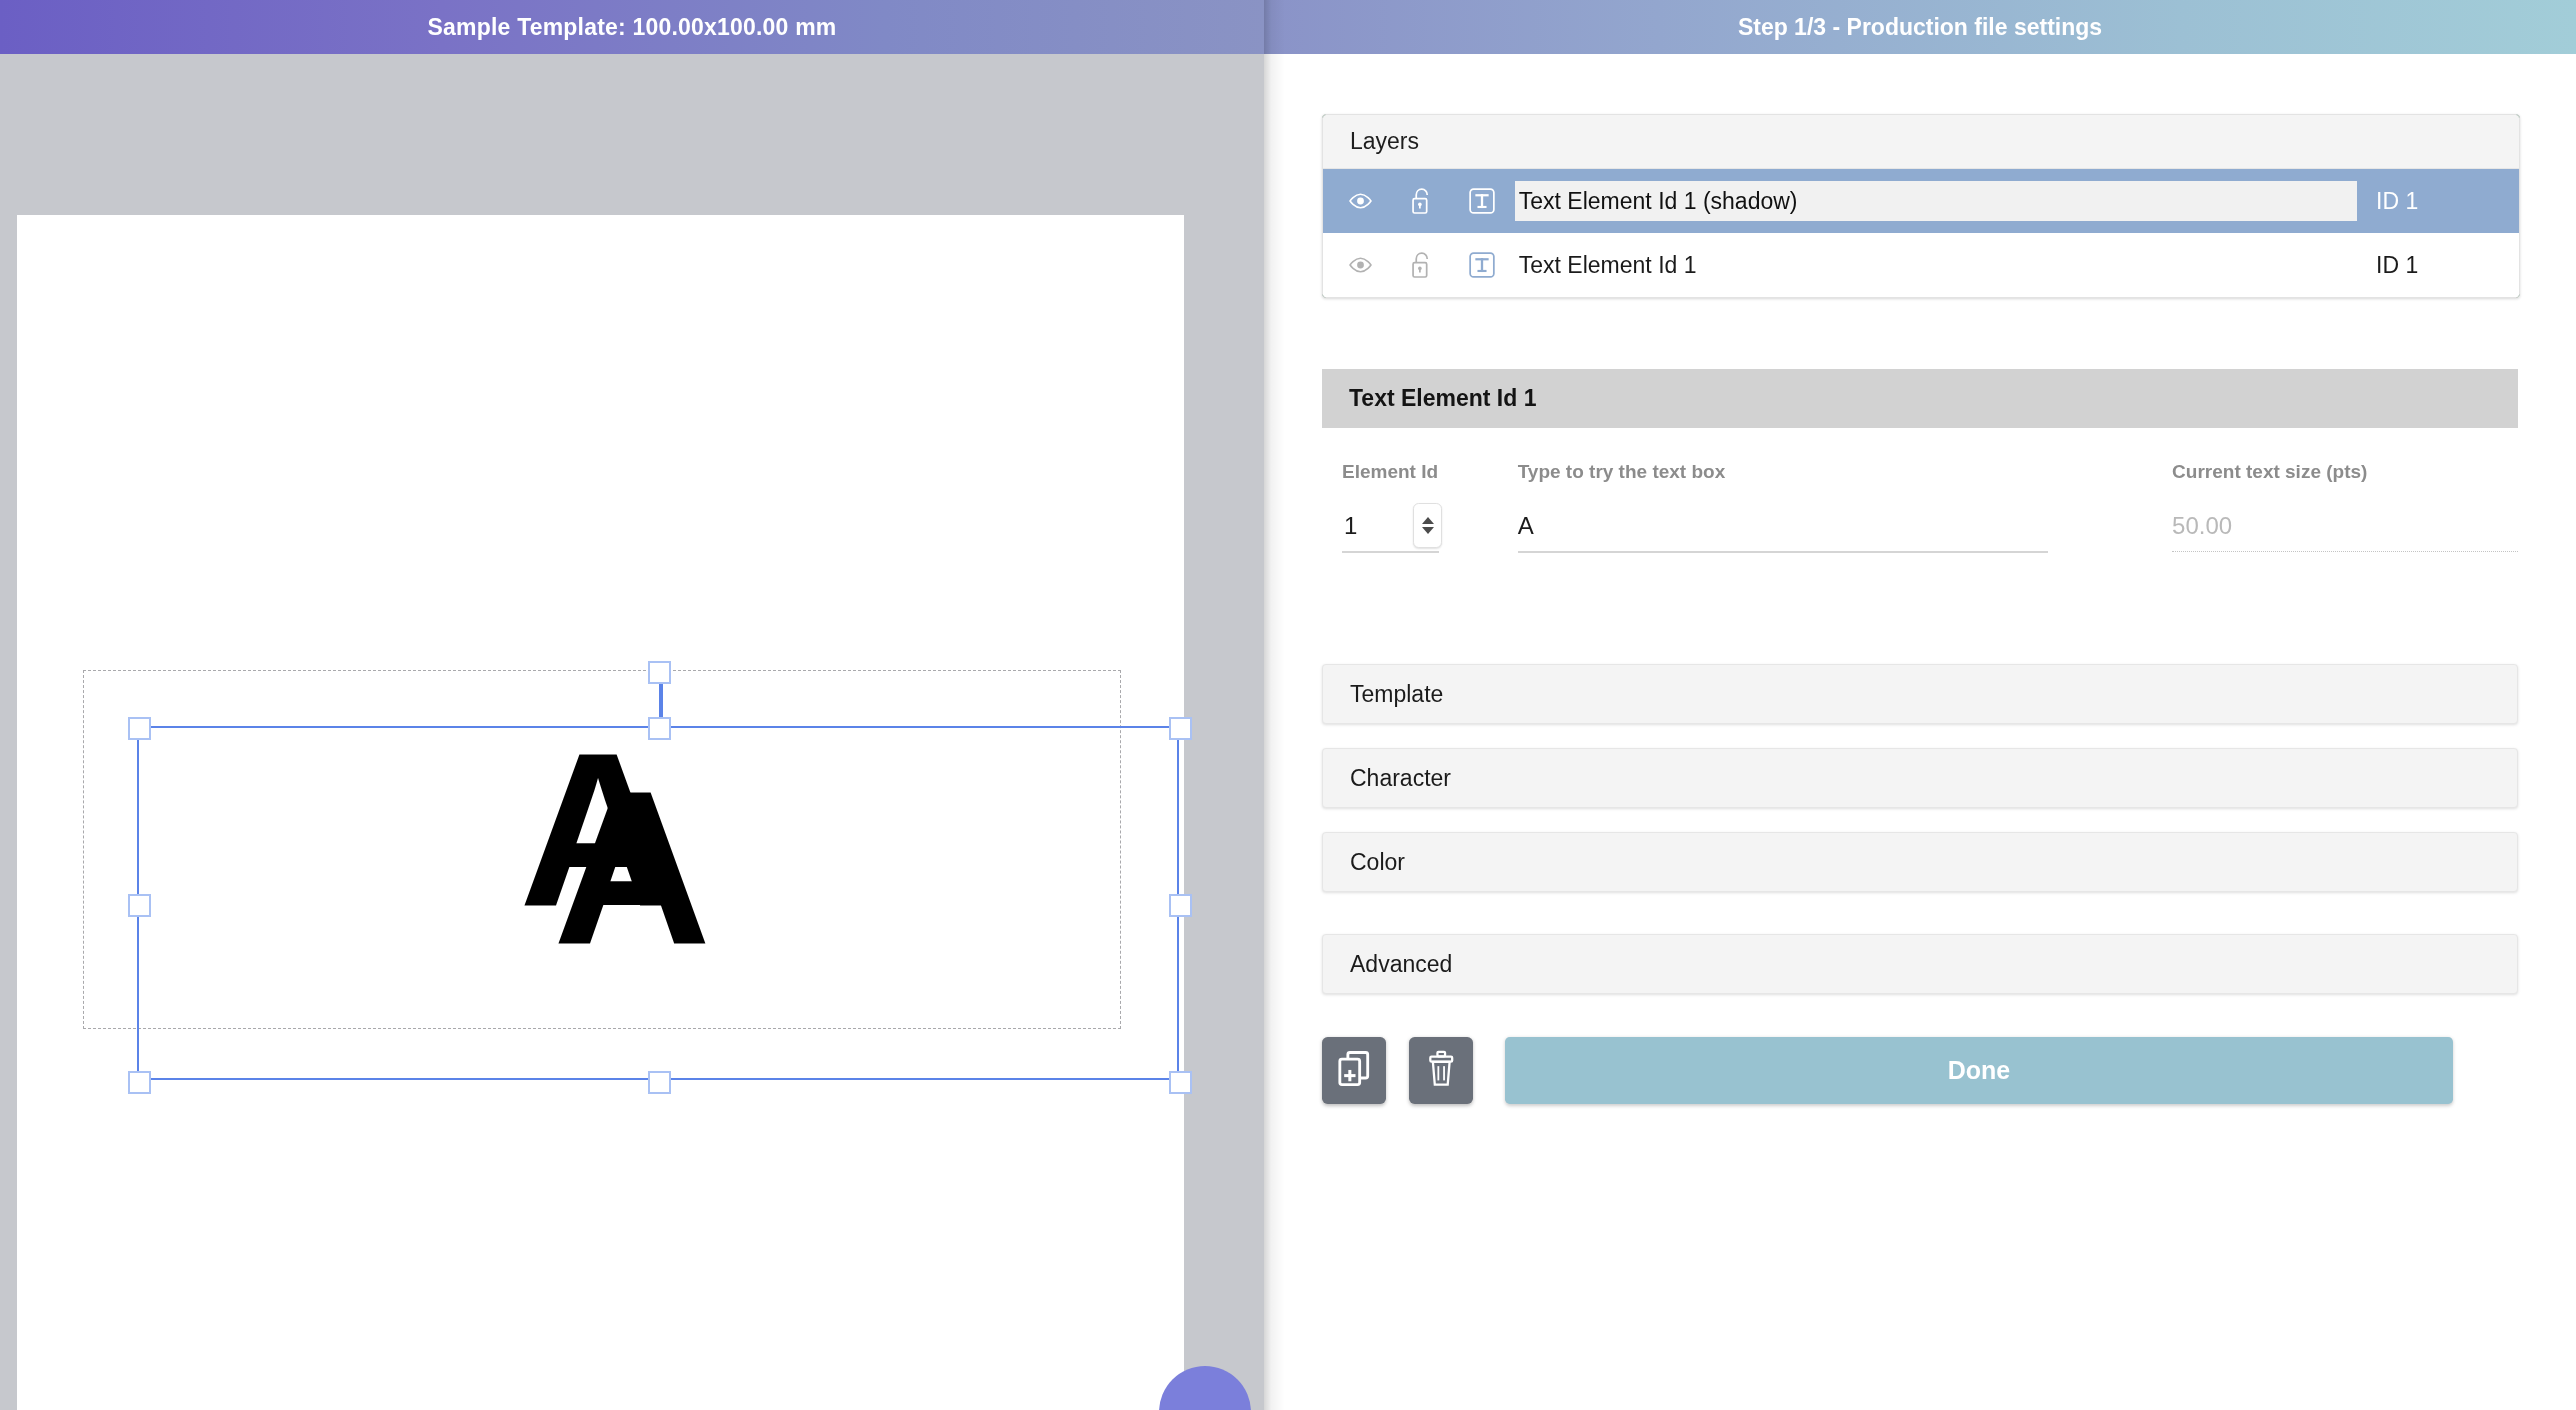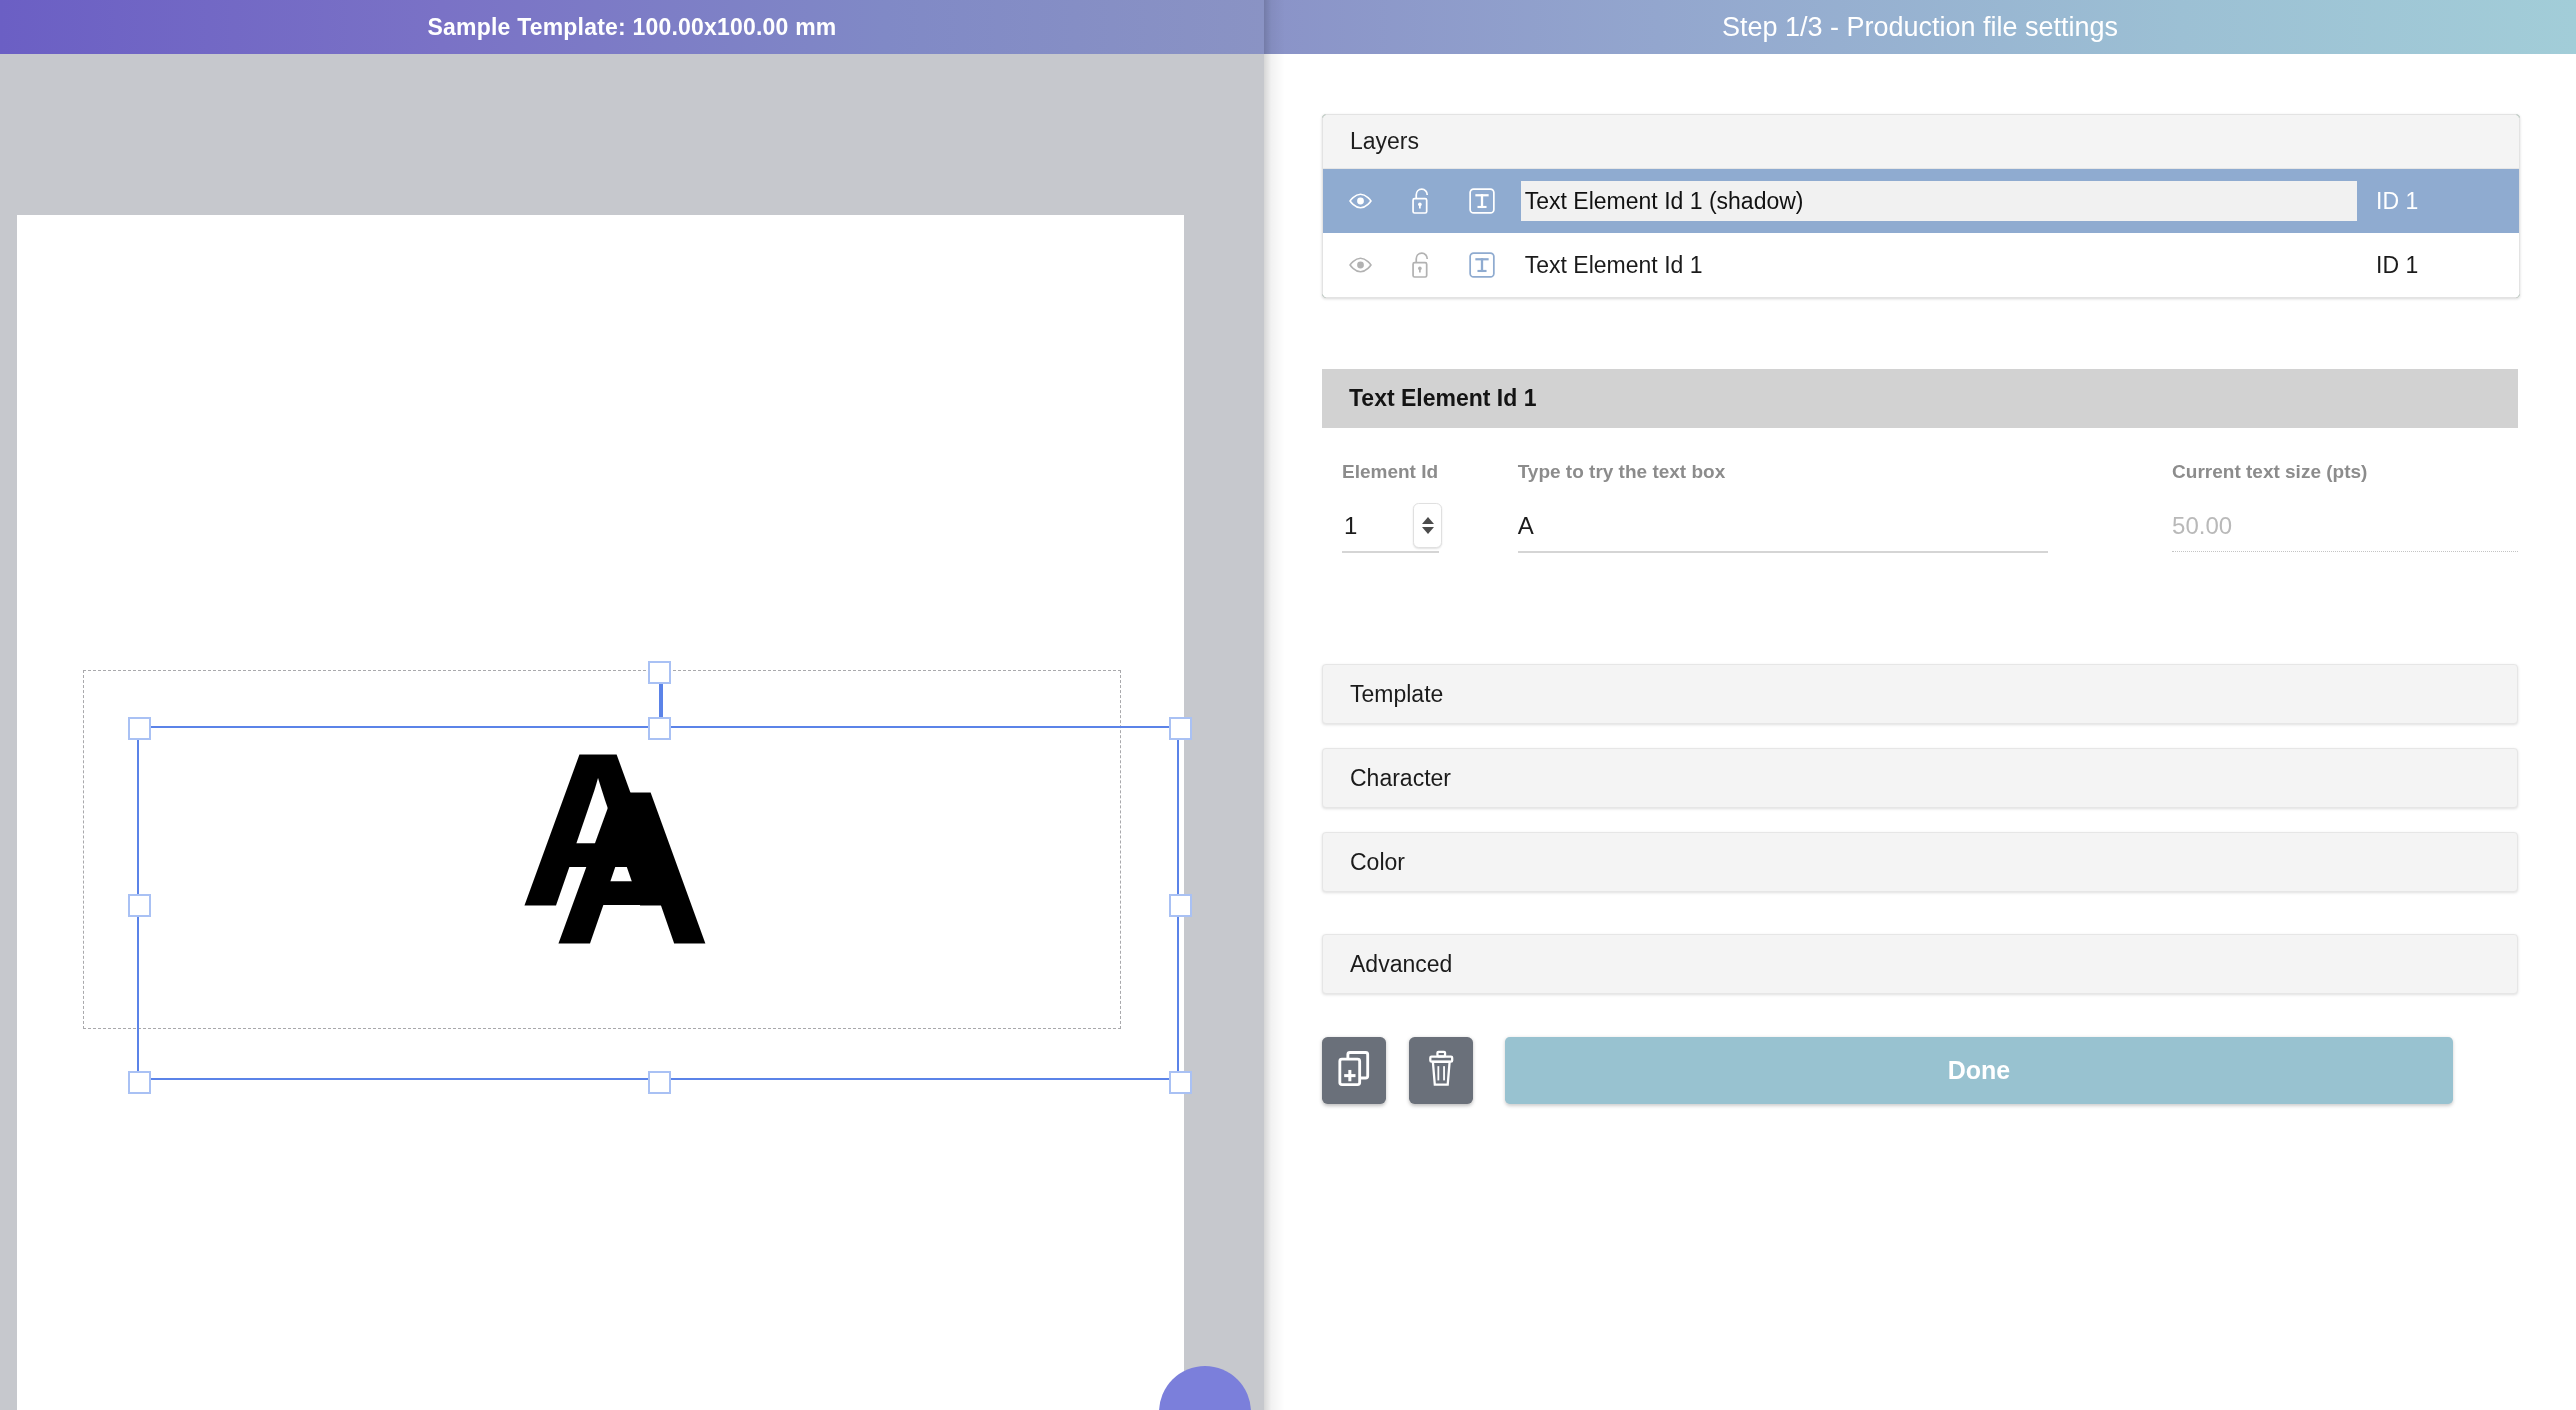--- a/index.html
+++ b/index.html
@@ -166,22 +166,22 @@
     top: 0; left: 0;
     width: 1312px;
     height: 54px;
     background: linear-gradient(90deg, #8a93c8 0%, #93a6ce 30%, #9cc0d4 70%, #a2cdd8 100%);
     display: flex;
     align-items: center;
     justify-content: center;
   }
   .right-header .title {
     color: #ffffff;
-    font-size: 27px;
-    font-weight: normal;
+    font-size: 23px;
+    font-weight: bold;
   }
 
   .right-body {
     position: absolute;
     top: 54px; left: 0;
     width: 1312px;
     height: 1356px;
     background: #ffffff;
   }
 
@@ -230,21 +230,21 @@
   }
   .icon-btn {
     width: 29px;
     height: 29px;
     display: flex;
     align-items: center;
     justify-content: center;
   }
   .layer-name-wrap {
     flex: 1 1 auto;
-    padding-left: 25px;
+    padding-left: 19px;
     padding-right: 19px;
     display: flex;
   }
   .layer-name-input {
     width: 100%;
     height: 40px;
     background: #f1f1f1;
     border: none;
     outline: none;
     font-family: "Liberation Sans", sans-serif;

